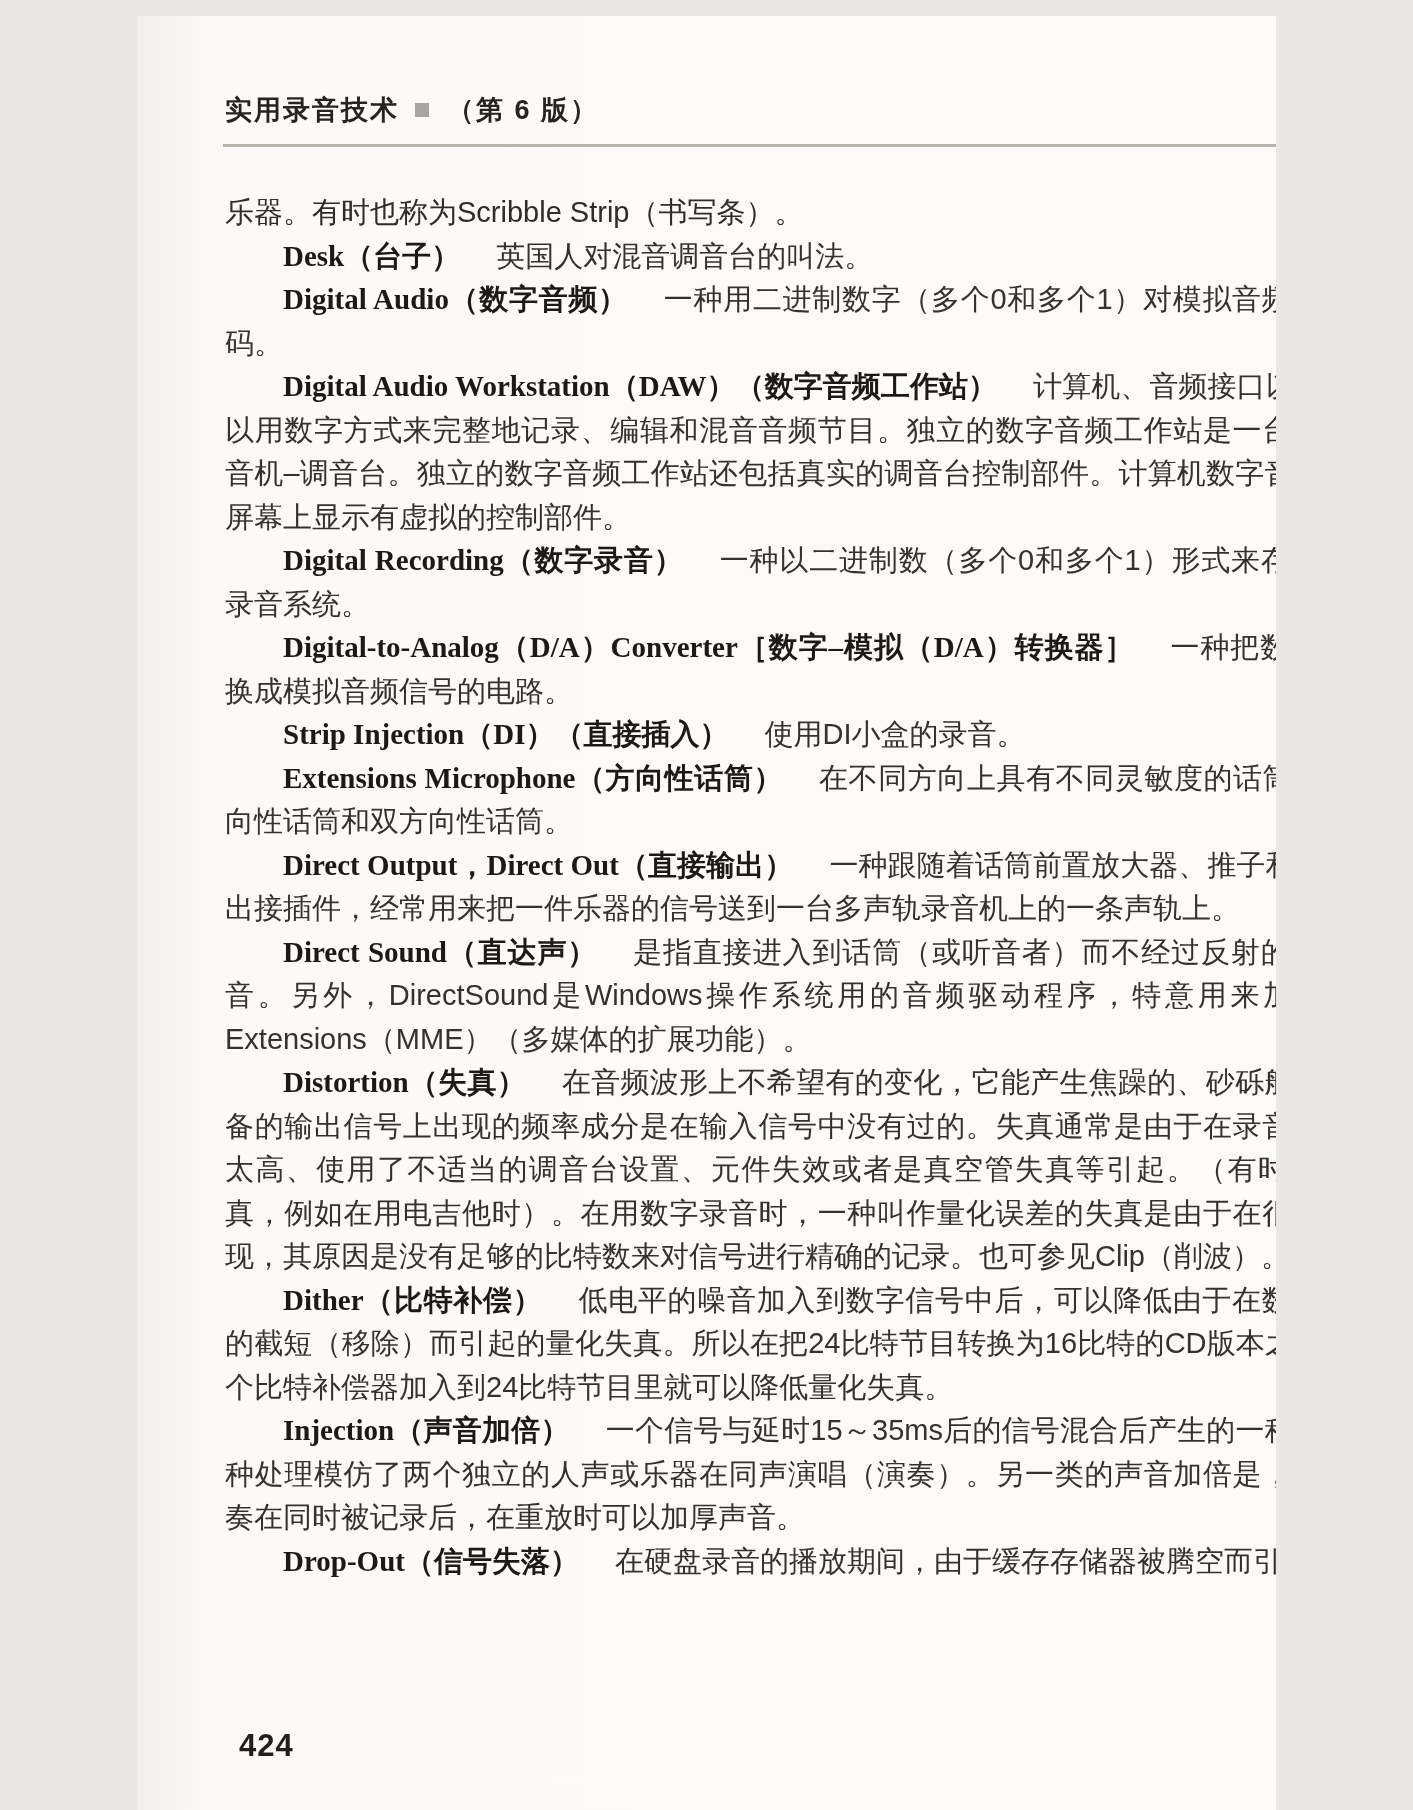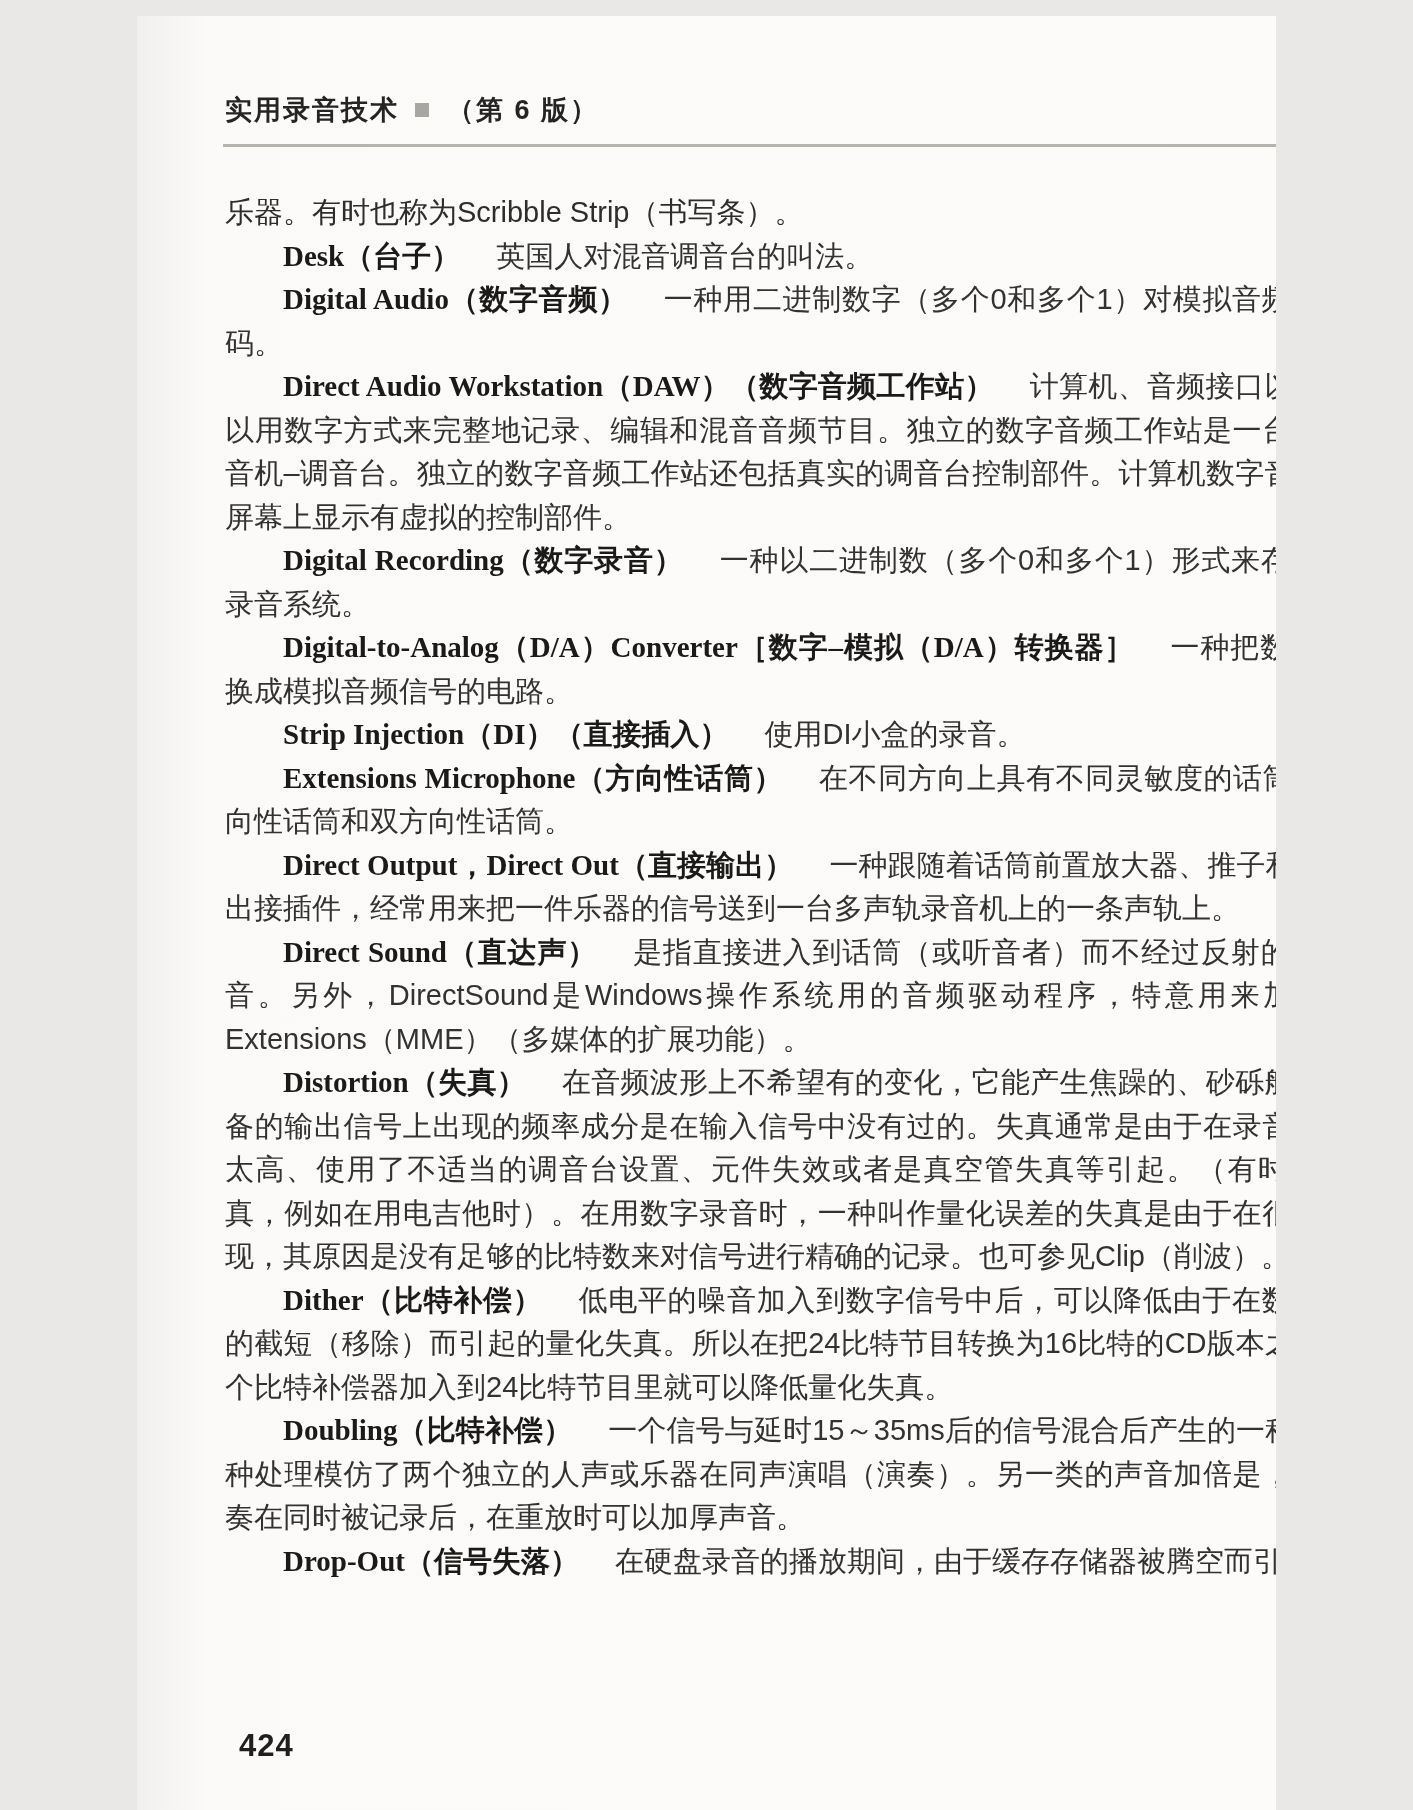--- a/index.html
+++ b/index.html
@@ -94,29 +94,29 @@
     <span class="header-edition">（第 6 版）</span>
   </header>
 
   <div class="header-rule"></div>
 
   <main class="content">
     <p class="para continuation">乐器。有时也称为Scribble Strip（书写条）。</p>
     <div id="entries">
         <p class="para entry"><span class="term">Desk（台子）</span><span class="definition">英国人对混音调音台的叫法。</span></p>
         <p class="para entry"><span class="term">Digital Audio（数字音频）</span><span class="definition">一种用二进制数字（多个0和多个1）对模拟音频信号进行的编码。</span></p>
-        <p class="para entry"><span class="term">Direct Audio Workstation（DAW）（数字音频工作站）</span><span class="definition">计算机、音频接口以及录音软件可以用数字方式来完整地记录、编辑和混音音频节目。独立的数字音频工作站是一台数字多声轨录音机–调音台。独立的数字音频工作站还包括真实的调音台控制部件。计算机数字音频工作站则在屏幕上显示有虚拟的控制部件。</span></p>
+        <p class="para entry"><span class="term">Digital Audio Workstation（DAW）（数字音频工作站）</span><span class="definition">计算机、音频接口以及录音软件可以用数字方式来完整地记录、编辑和混音音频节目。独立的数字音频工作站是一台数字多声轨录音机–调音台。独立的数字音频工作站还包括真实的调音台控制部件。计算机数字音频工作站则在屏幕上显示有虚拟的控制部件。</span></p>
         <p class="para entry"><span class="term">Digital Recording（数字录音）</span><span class="definition">一种以二进制数（多个0和多个1）形式来存储音频信号的录音系统。</span></p>
         <p class="para entry"><span class="term">Digital-to-Analog（D/A）Converter［数字–模拟（D/A）转换器］</span><span class="definition">一种把数字音频信号转换成模拟音频信号的电路。</span></p>
         <p class="para entry"><span class="term">Strip Injection（DI）（直接插入）</span><span class="definition">使用DI小盒的录音。</span></p>
         <p class="para entry"><span class="term">Extensions Microphone（方向性话筒）</span><span class="definition">在不同方向上具有不同灵敏度的话筒。可以有单方向性话筒和双方向性话筒。</span></p>
         <p class="para entry"><span class="term">Direct Output，Direct Out（直接输出）</span><span class="definition">一种跟随着话筒前置放大器、推子和均衡器等的输出接插件，经常用来把一件乐器的信号送到一台多声轨录音机上的一条声轨上。</span></p>
         <p class="para entry"><span class="term">Direct Sound（直达声）</span><span class="definition">是指直接进入到话筒（或听音者）而不经过反射的来自声源的声音。另外，DirectSound是Windows操作系统用的音频驱动程序，特意用来加强MultiMedia Extensions（MME）（多媒体的扩展功能）。</span></p>
         <p class="para entry"><span class="term">Distortion（失真）</span><span class="definition">在音频波形上不希望有的变化，它能产生焦躁的、砂砾般的音质。在设备的输出信号上出现的频率成分是在输入信号中没有过的。失真通常是由于在录音时的录音电平太高、使用了不适当的调音台设置、元件失效或者是真空管失真等引起。（有时会希望发生失真，例如在用电吉他时）。在用数字录音时，一种叫作量化误差的失真是由于在很低的电平下出现，其原因是没有足够的比特数来对信号进行精确的记录。也可参见Clip（削波）。</span></p>
         <p class="para entry"><span class="term">Dither（比特补偿）</span><span class="definition">低电平的噪音加入到数字信号中后，可以降低由于在数字字内比特数的截短（移除）而引起的量化失真。所以在把24比特节目转换为16比特的CD版本之前，只要把一个比特补偿器加入到24比特节目里就可以降低量化失真。</span></p>
-        <p class="para entry"><span class="term">Doubling（比特补偿）</span><span class="definition">一个信号与延时15～35ms后的信号混合后产生的一种特殊效果。这种处理模仿了两个独立的人声或乐器在同声演唱（演奏）。另一类的声音加倍是，两种相同的演奏在同时被记录后，在重放时可以加厚声音。</span></p>
+        <p class="para entry"><span class="term">Injection（声音加倍）</span><span class="definition">一个信号与延时15～35ms后的信号混合后产生的一种特殊效果。这种处理模仿了两个独立的人声或乐器在同声演唱（演奏）。另一类的声音加倍是，两种相同的演奏在同时被记录后，在重放时可以加厚声音。</span></p>
         <p class="para entry"><span class="term">Drop-Out（信号失落）</span><span class="definition">在硬盘录音的播放期间，由于缓存存储器被腾空而引起信号的短</span></p>
       </div>
   </main>
 
   <div class="page-number">424</div>
 
 </div>
 
 </body></html>

